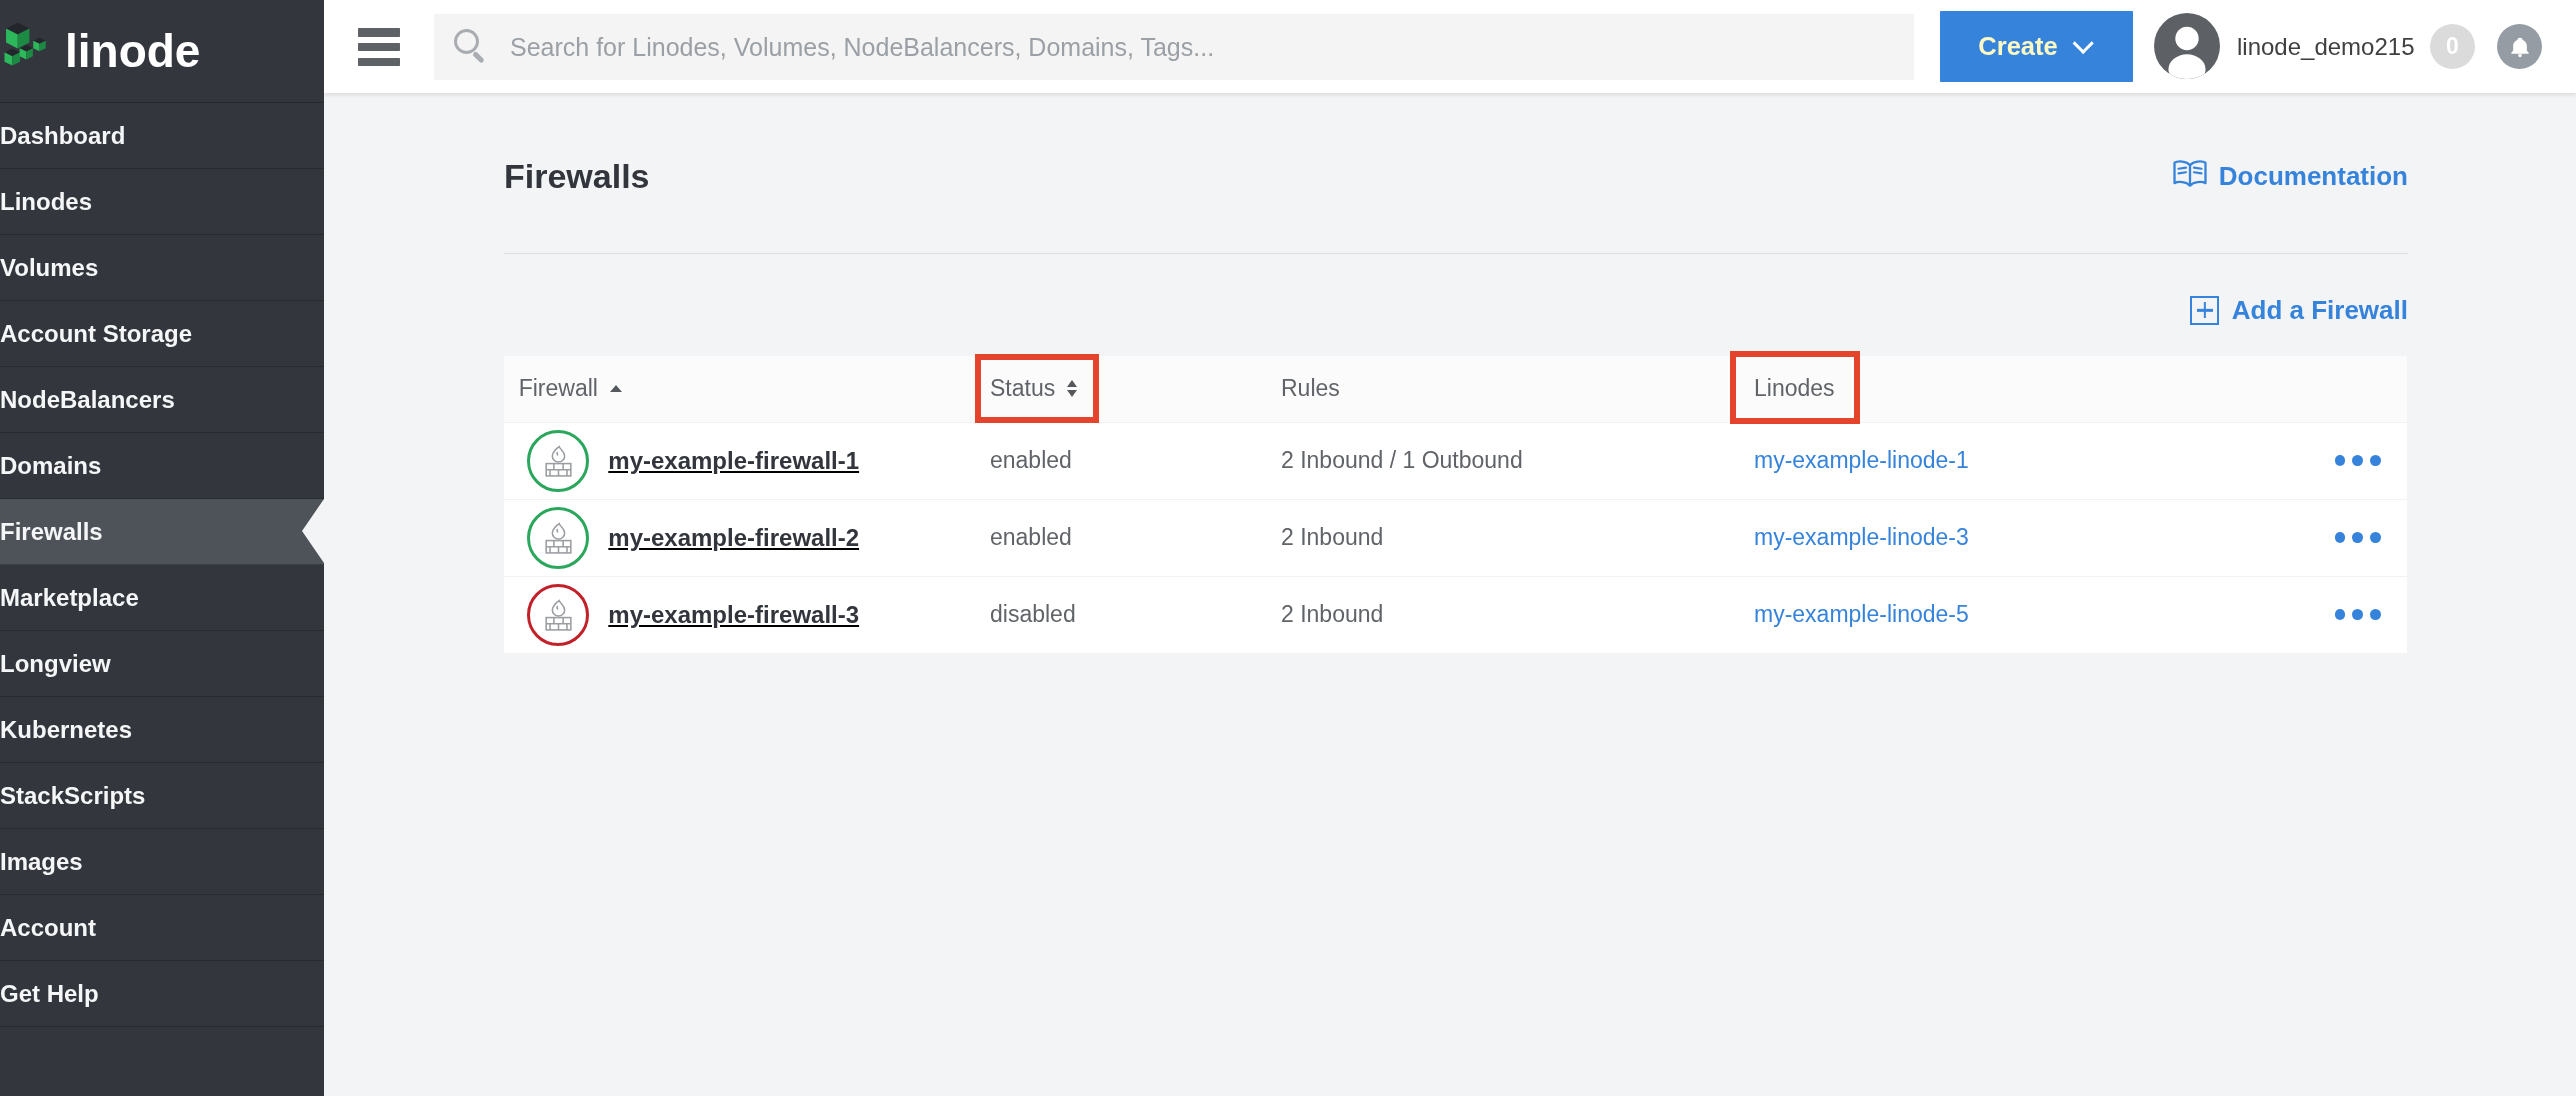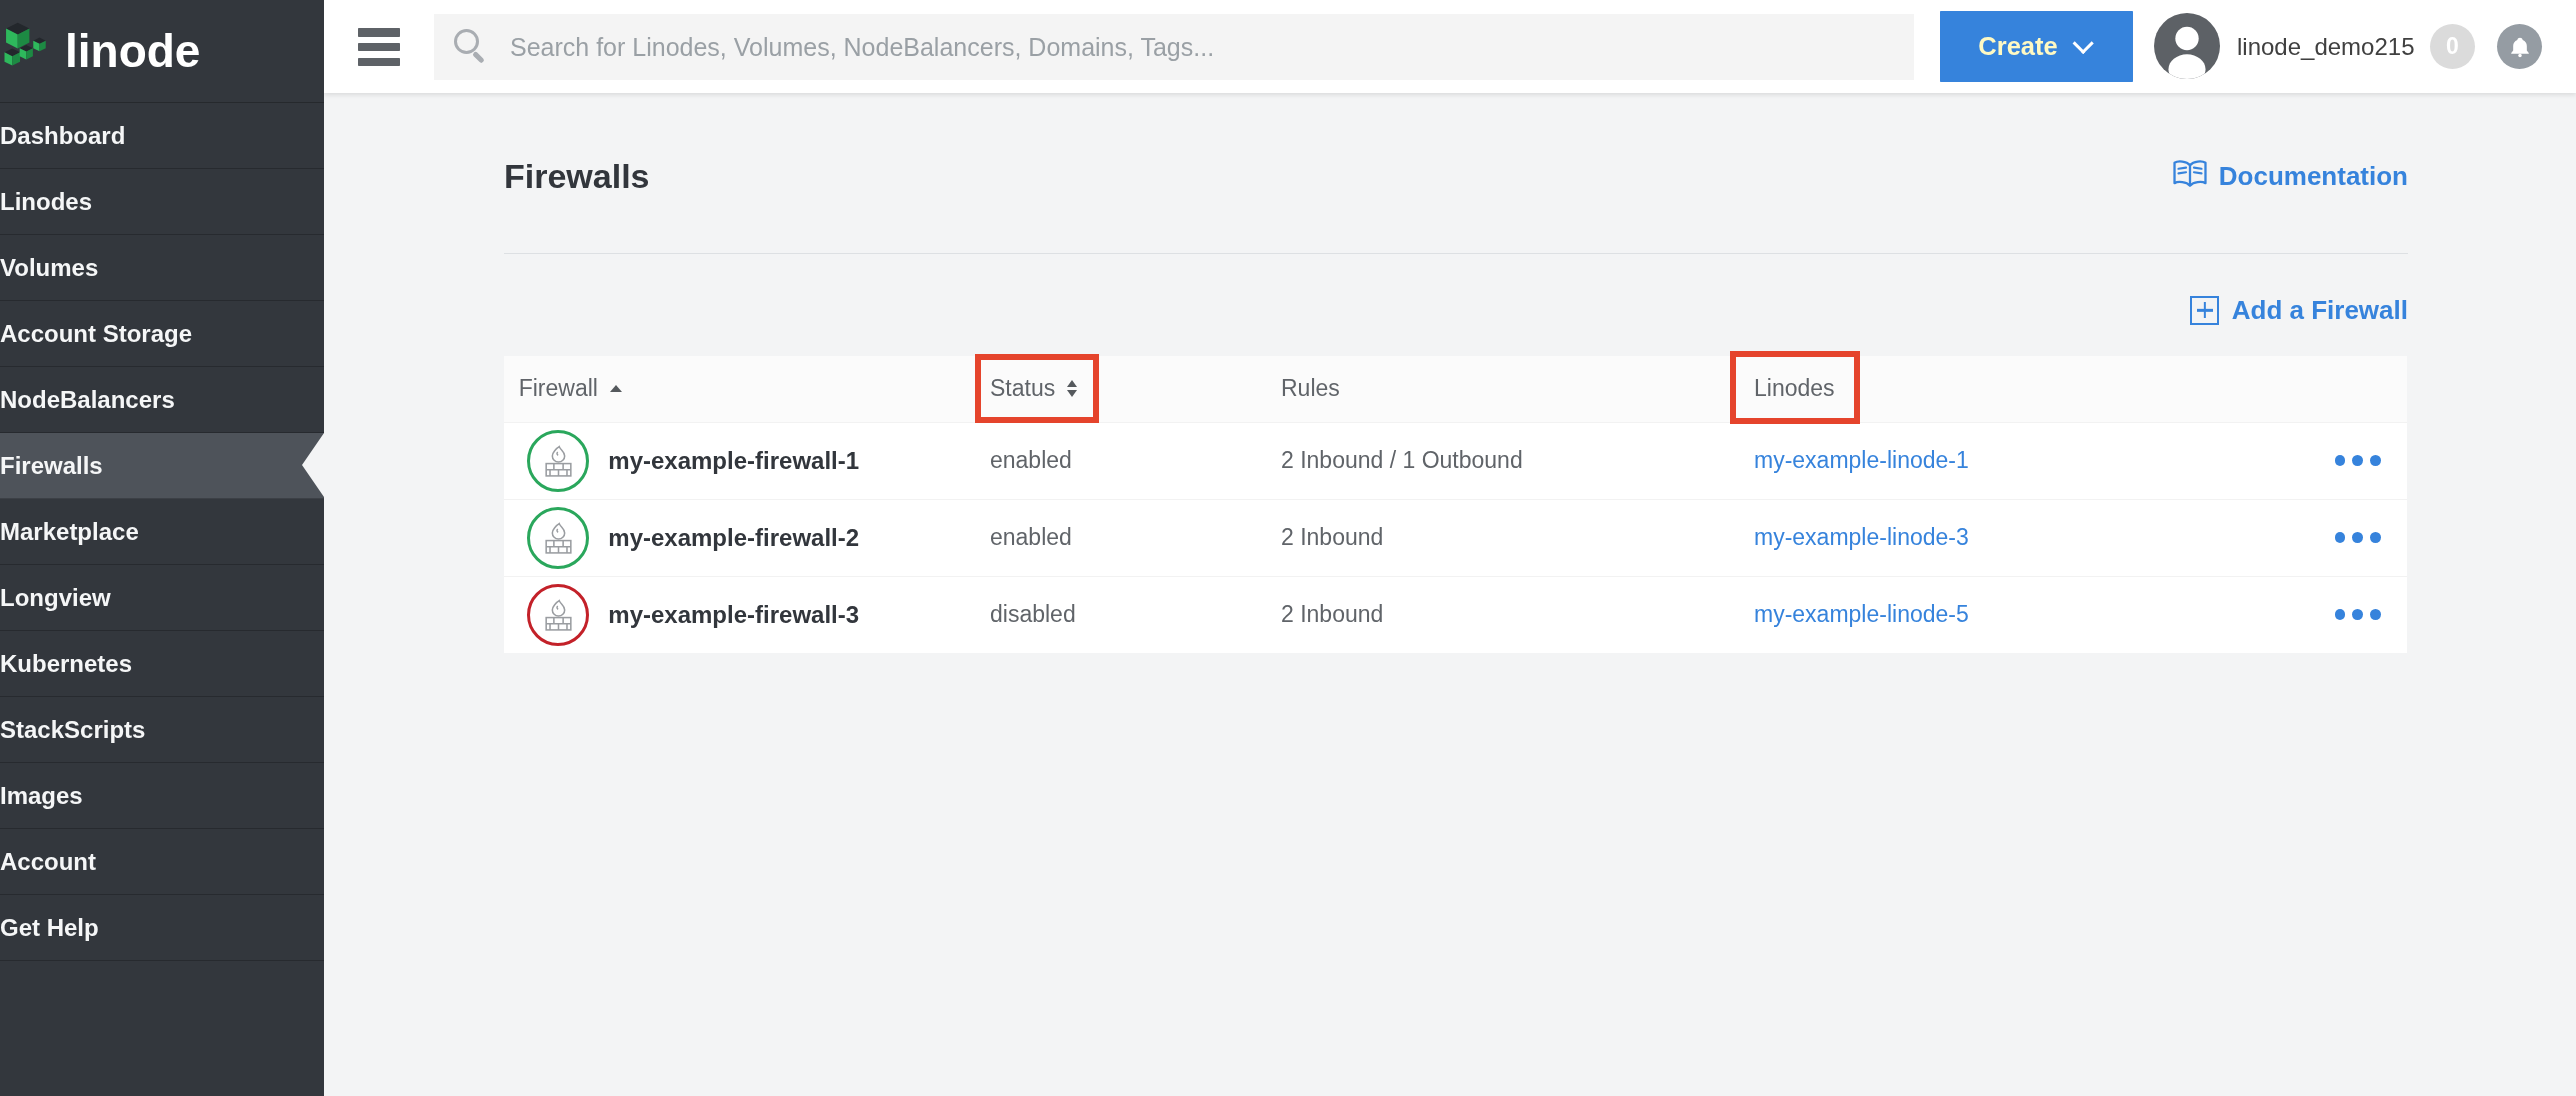--- a/index.html
+++ b/index.html
@@ -123,21 +123,21 @@
   .t-header .hcell { display: flex; align-items: center; gap: 11.6px; font-size: 23px; color: #606469; cursor: pointer; }
   .t-header .hcell.first { padding-left: 14.7px; }
   .tri-up, .tri-down { width: 0; height: 0; border-left: 6.2px solid transparent; border-right: 6.2px solid transparent; }
   .tri-up { border-bottom: 7.7px solid #55595d; }
   .tri-down { border-top: 7.7px solid #55595d; }
   .sort-both { display: flex; flex-direction: column; gap: 3.1px; }
   .sort-both .tri-up { border-bottom-width: 7px; border-left-width: 5.4px; border-right-width: 5.4px; }
   .sort-both .tri-down { border-top-width: 7px; border-left-width: 5.4px; border-right-width: 5.4px; }
 
   .data-row { height: 77px; border-top: 1.5px solid #f2f2f2; background: #ffffff; }
-  .fw-cell { display: flex; align-items: center; padding-left: 23px; gap: 19.3px; }
+  .fw-cell { display: flex; align-items: center; padding-left: 23px; gap: 19.3px; text-decoration: underline; }
   .fw-icon {
     width: 62px; height: 62px; border-radius: 50%; border: 3.9px solid #2aa75c;
     display: flex; align-items: center; justify-content: center; flex: 0 0 auto; background: #fff;
   }
   .fw-icon.status-disabled { border-color: #c32129; }
   .fw-name { font-size: 24px; font-weight: bold; color: #32363c; }
   .cell-text { font-size: 23px; color: #606469; }
   .linode-link { font-size: 23px; color: #3683dc; cursor: pointer; }
   .actions-cell { display: flex; justify-content: flex-end; padding-right: 26px; }
   .ellipsis { display: flex; gap: 7px; cursor: pointer; }
@@ -195,20 +195,24 @@
       <li class="nav-item">
           <span class="lbl">Volumes</span>
           <i class="notch"></i>
         </li>
       <li class="nav-item">
           <span class="lbl">Account Storage</span>
           <i class="notch"></i>
         </li>
       <li class="nav-item">
           <span class="lbl">NodeBalancers</span>
+          <i class="notch"></i>
+        </li>
+      <li class="nav-item">
+          <span class="lbl">Domains</span>
           <i class="notch"></i>
         </li>
       <li class="nav-item active">
           <span class="lbl">Firewalls</span>
           <i class="notch"></i>
         </li>
       <li class="nav-item">
           <span class="lbl">Marketplace</span>
           <i class="notch"></i>
         </li>

